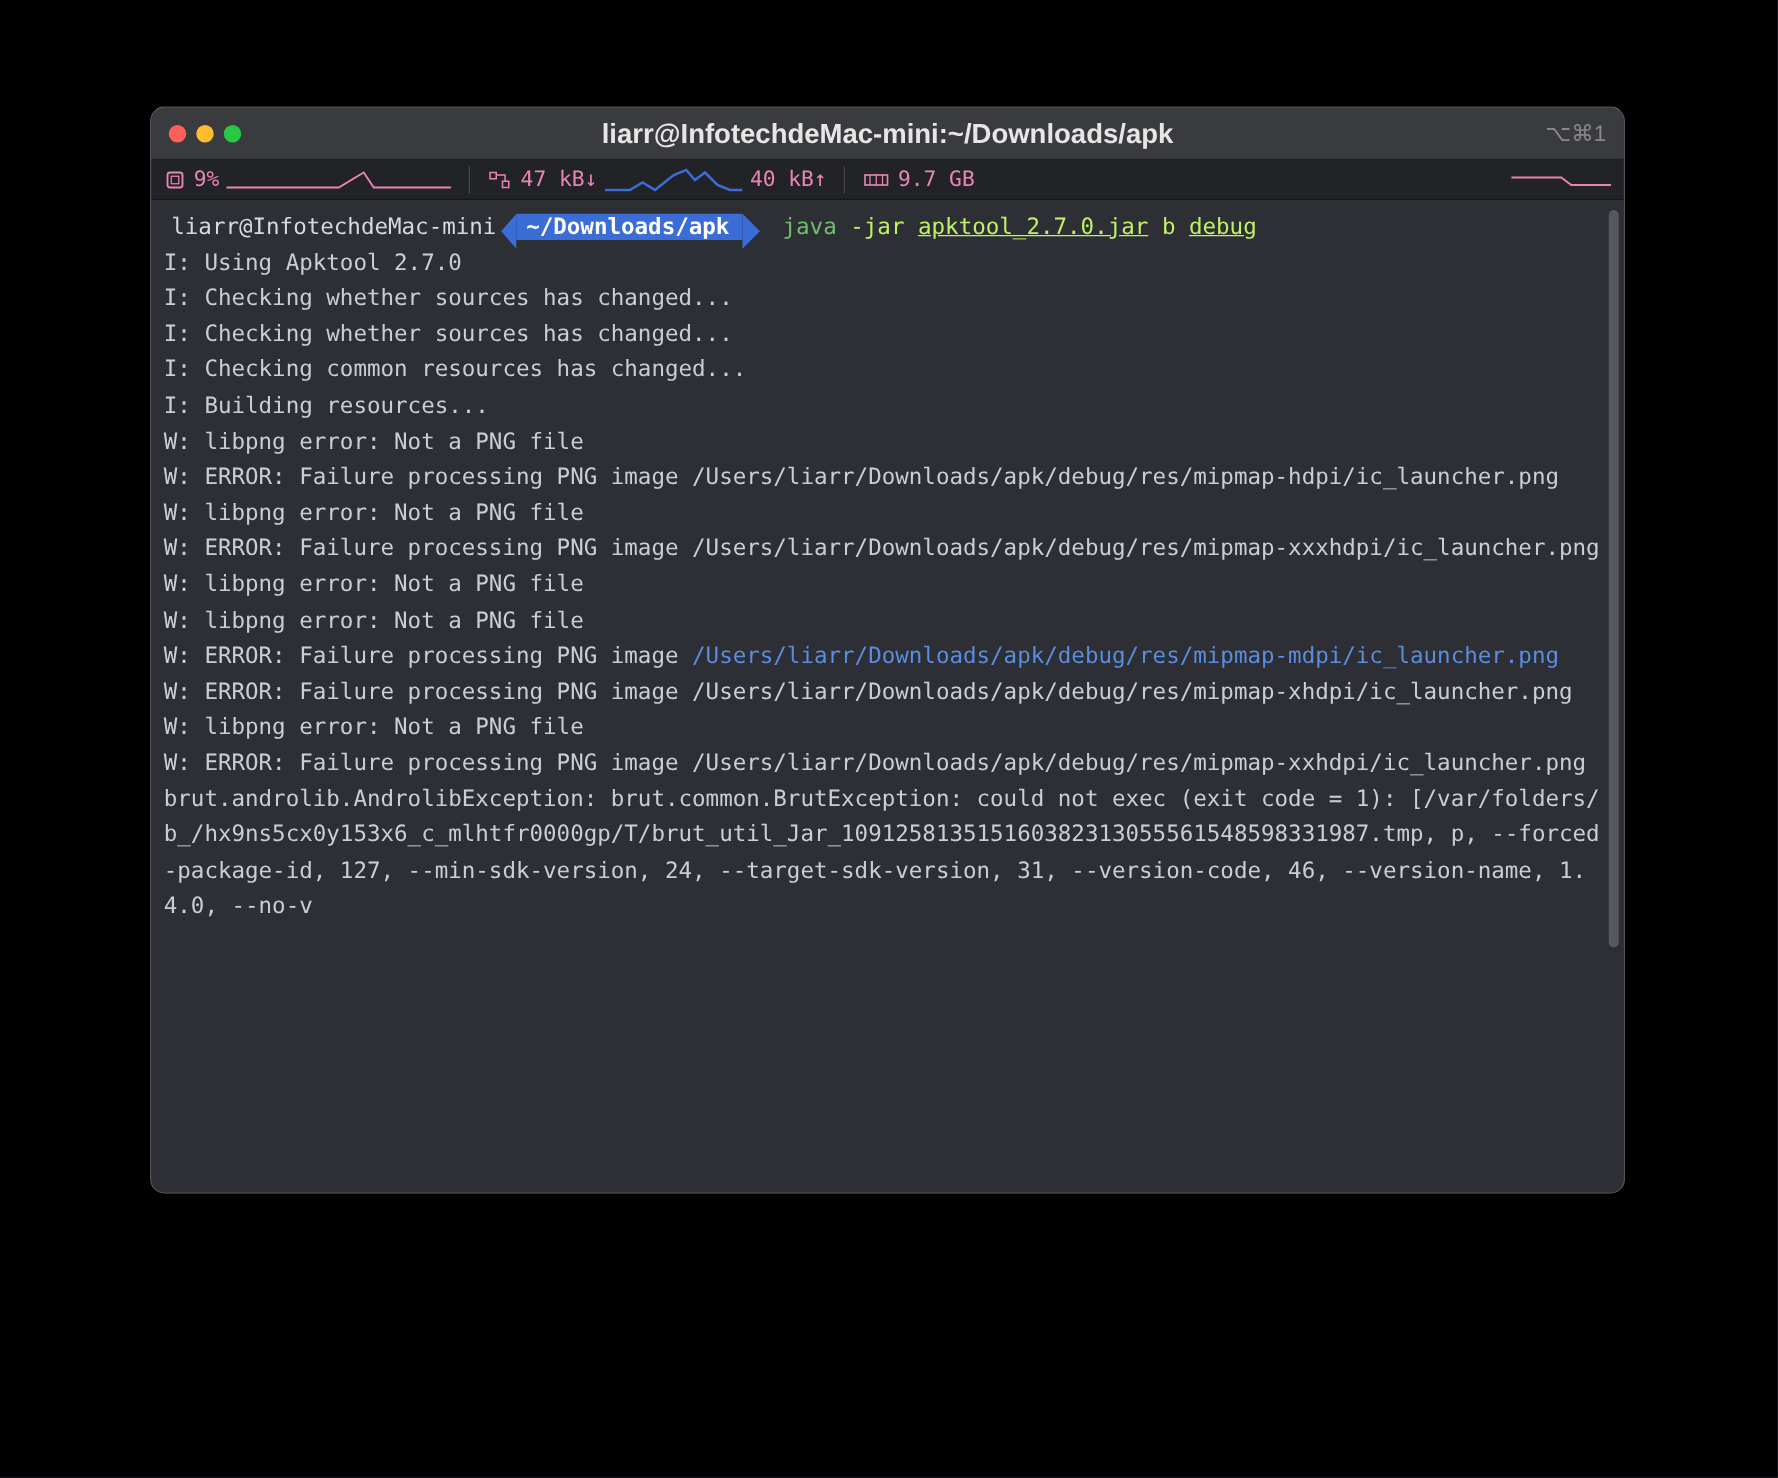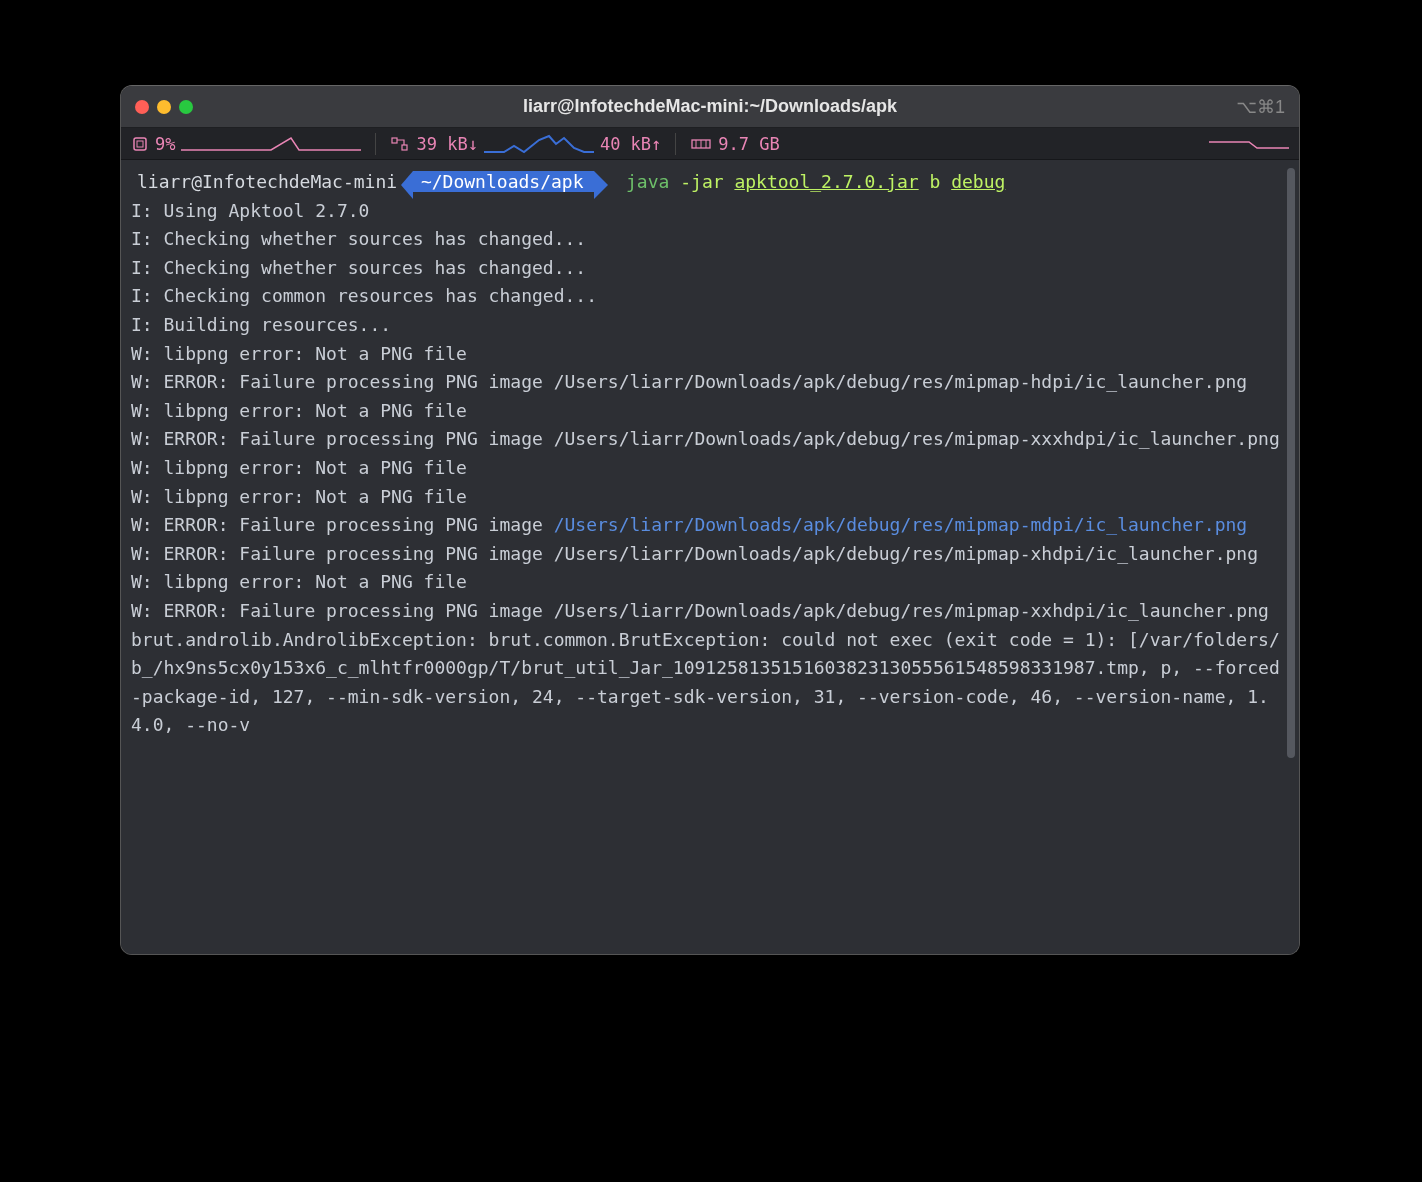--- a/index.html
+++ b/index.html
@@ -42,21 +42,21 @@
     border-radius: 50%;
   }
   .tl-red   { background: #ff5f57; }
   .tl-yellow{ background: #febc2e; }
   .tl-green { background: #28c840; }
   .title {
     position: absolute;
     left: 0; right: 0;
     text-align: center;
     color: #e6e6e6;
-    font-size: 18px;
+    font-size: 22px;
     font-weight: 600;
     font-family: -apple-system, "Helvetica Neue", sans-serif;
     pointer-events: none;
   }
   .title-right {
     margin-left: auto;
     color: #888;
     font-size: 18px;
     font-family: -apple-system, "Helvetica Neue", sans-serif;
   }
@@ -112,20 +112,21 @@
     border-radius:4px;
   }
   
   .pr-user { color:#d6dae0; padding:0 6px;}
   .pr-path {
     background:#3a6ed6;
     color:#fff;
     padding:0 10px 0 8px;
     position:relative;
     margin-left:-1px;
+    font-weight:bold;
   }
   .pr-path::before{
     content:"";
     position:absolute;
     left:-12px;top:0;bottom:0;
     border-top:14px solid transparent;
     border-bottom:14px solid transparent;
     border-right:12px solid #3a6ed6;
   }
   .pr-path::after{
@@ -173,21 +174,21 @@
         </svg>
     </span>
     <span class="strike"></span>
     <span>
       <svg class="spark" width="20" height="18" viewBox="0 0 20 18">
           <rect x="2" y="3" width="5" height="5" fill="none" stroke="#e985b5" stroke-width="1.2"></rect>
           <rect x="12" y="10" width="5" height="5" fill="none" stroke="#e985b5" stroke-width="1.2"></rect>
           <path d="M7 5 H14 V10" fill="none" stroke="#e985b5" stroke-width="1.2"></path>
         </svg>
     </span>
-    <span>39 kB↓</span>
+    <span>47 kB↓</span>
     <span>
       <svg class="spark" width="110" height="20" viewBox="0 0 110 20">
           <polyline points="0,18 20,18 30,12 40,18 55,6 65,2 72,10 80,4 90,14 100,18 110,18" fill="none" stroke="#3a6ed6" stroke-width="2"></polyline>
         </svg>
     </span>
     <span>40 kB↑</span>
     <span class="strike"></span>
     <span>
       <svg class="spark" width="22" height="18" viewBox="0 0 22 18">
           <rect x="2" y="5" width="18" height="8" fill="none" stroke="#e985b5" stroke-width="1.3"></rect>

